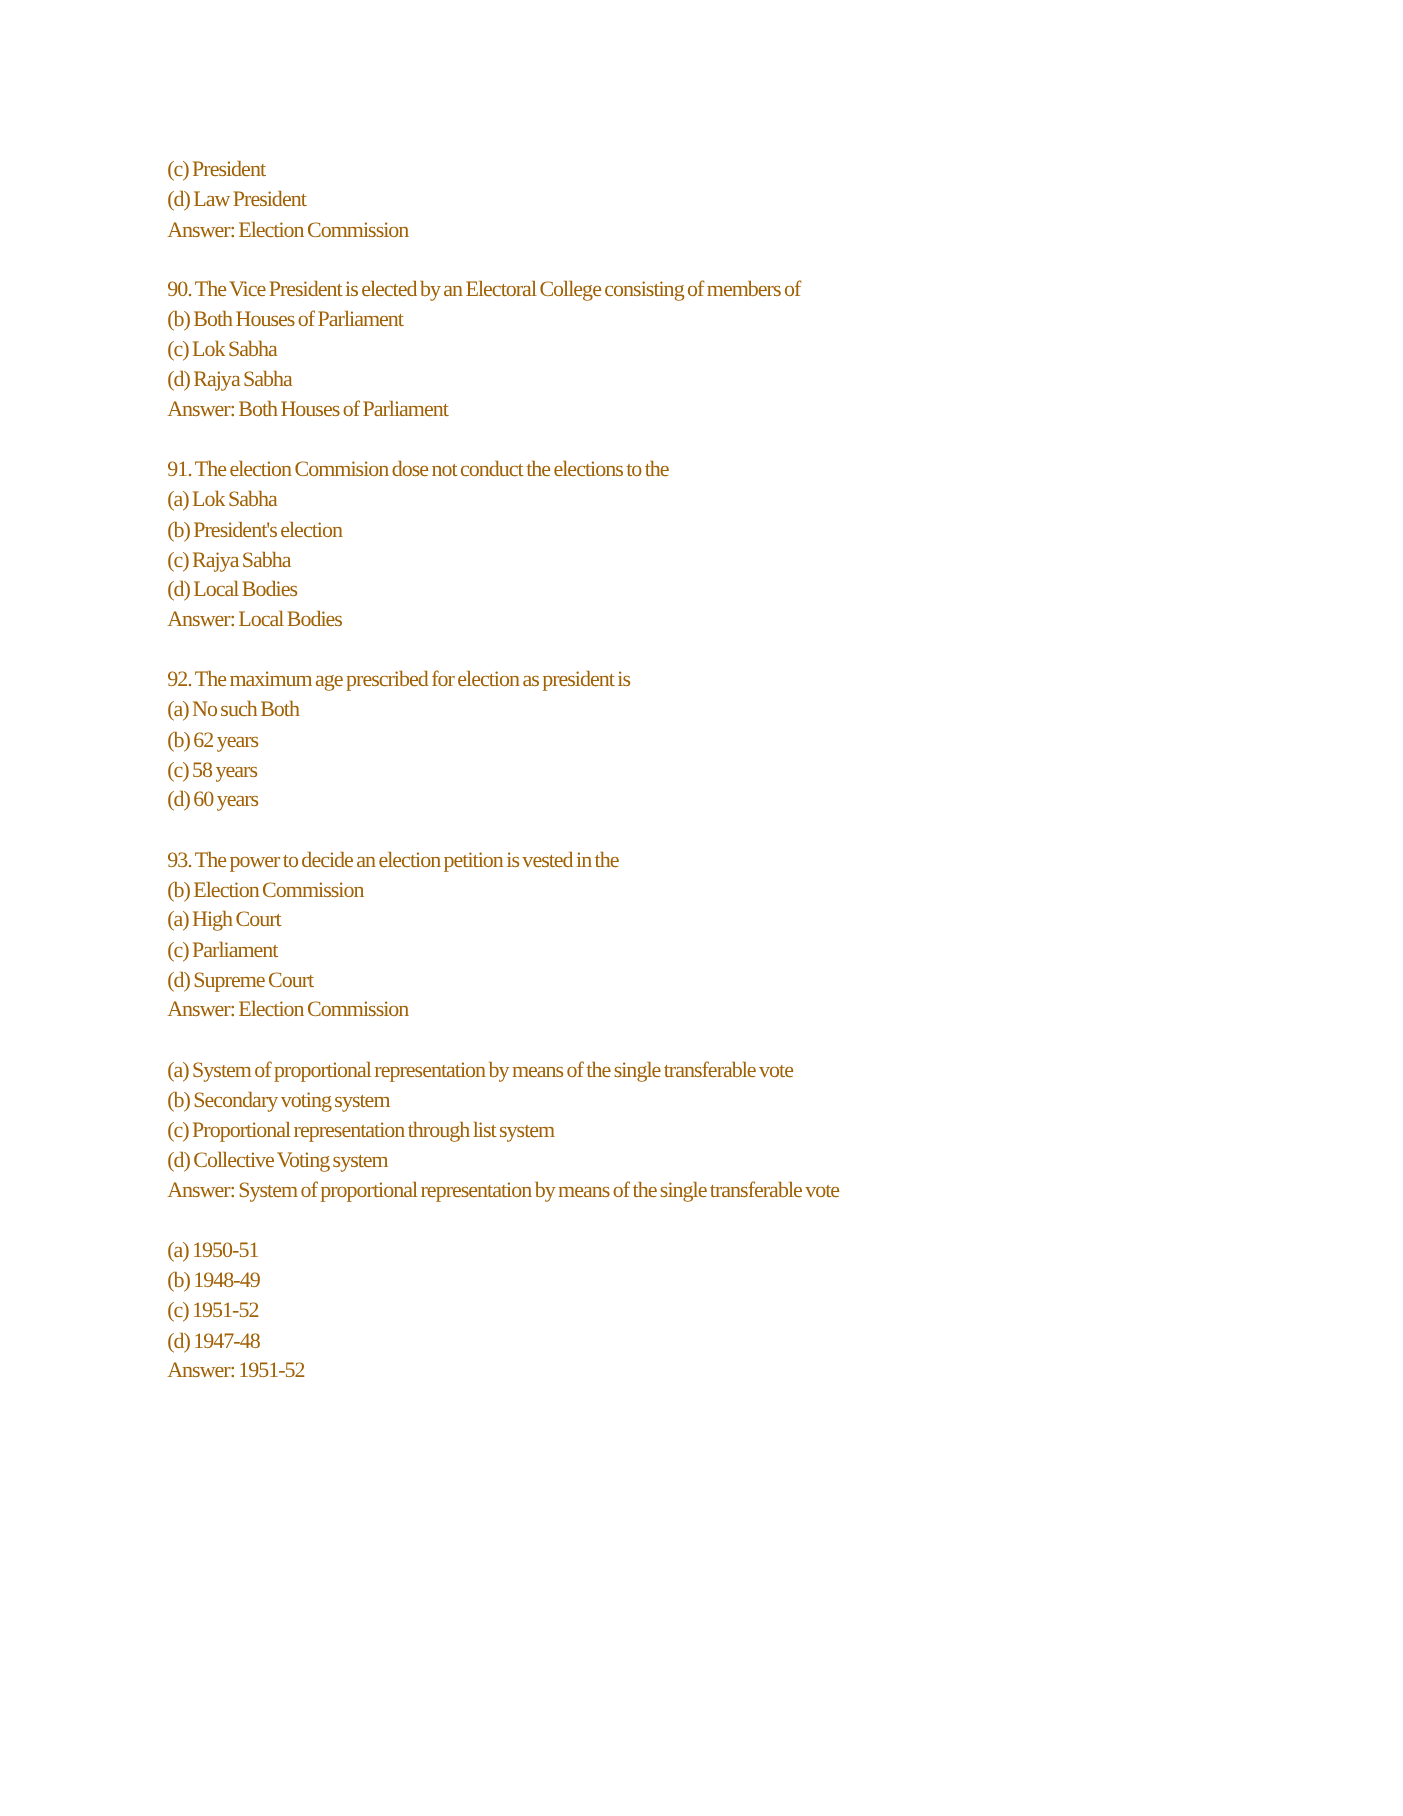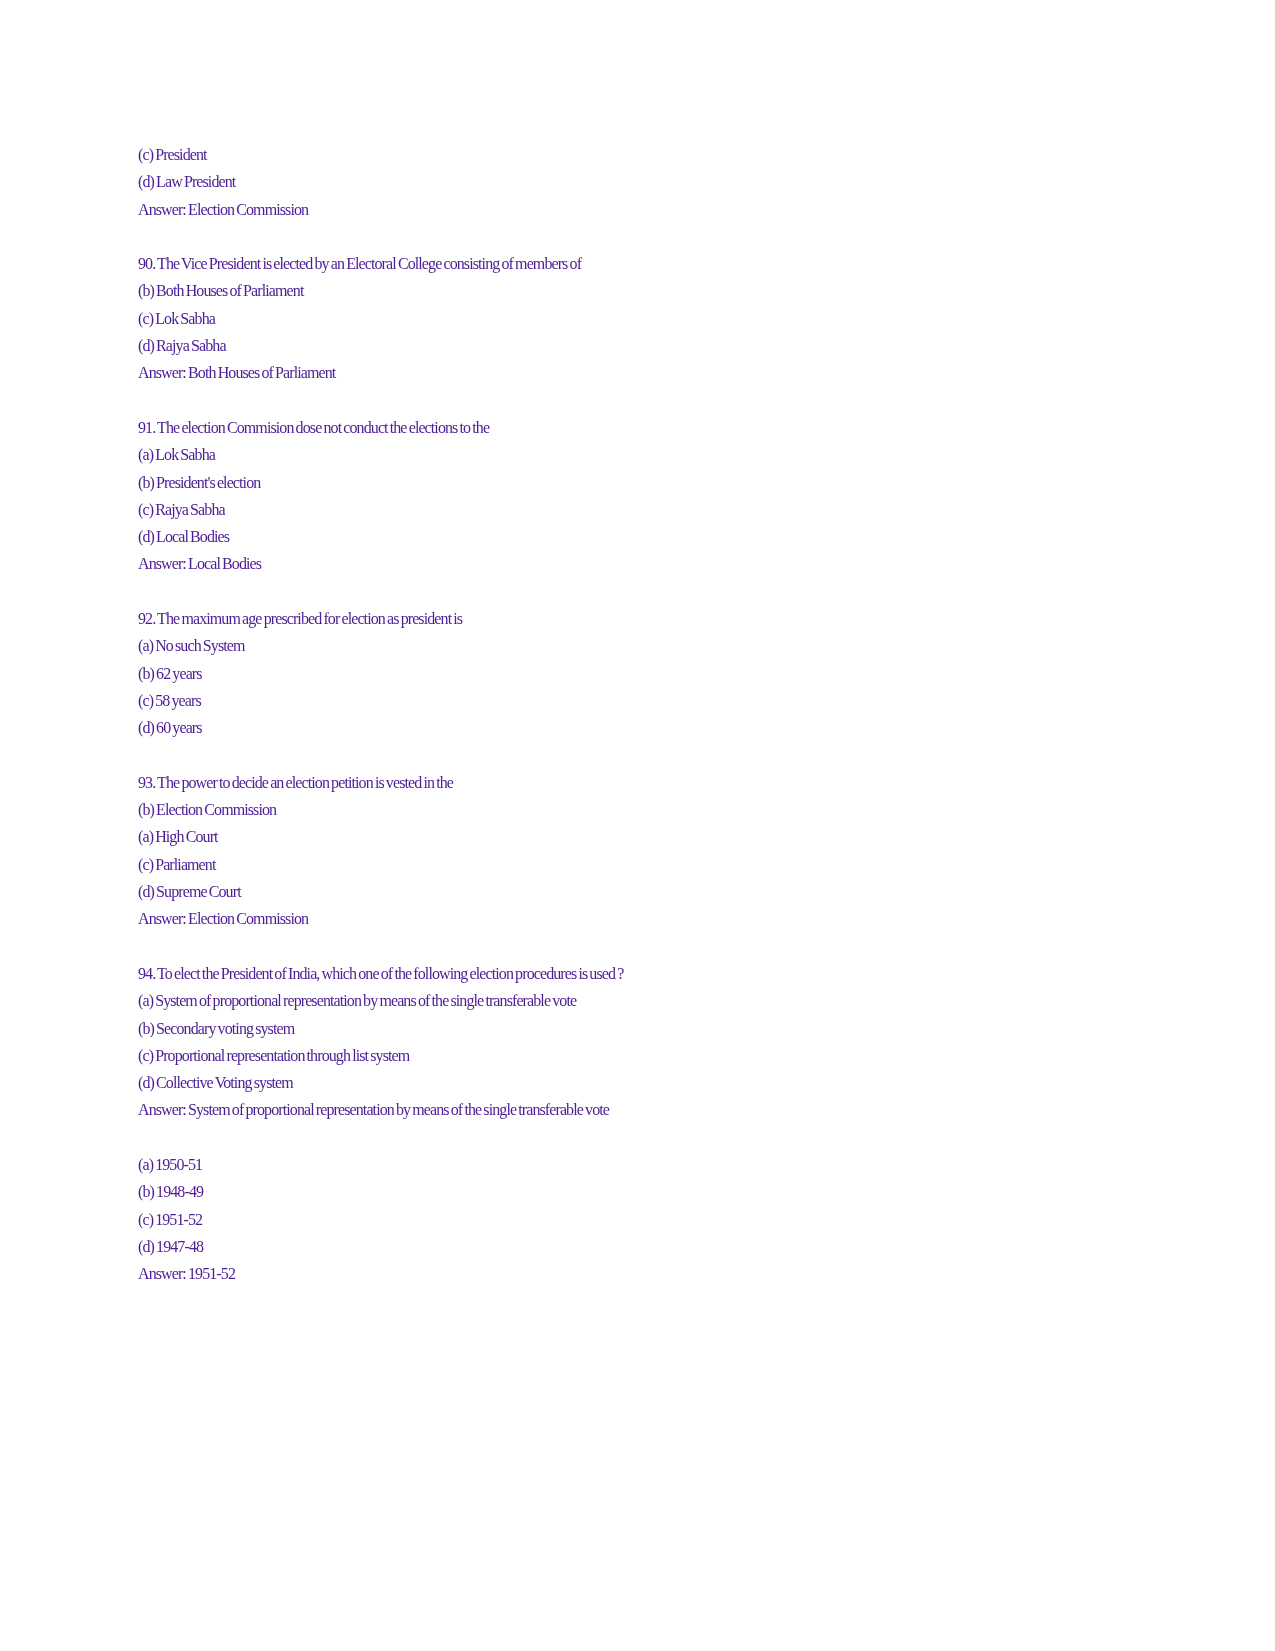--- a/index.html
+++ b/index.html
@@ -1,20 +1,20 @@
 <!DOCTYPE html>
 <html><head>
   <meta charset="utf-8">
   <style>
     html, body { margin: 0; padding: 0; background: #ffffff; }
     body { width: 1275px; height: 1651px; position: relative; overflow: hidden; }
     .page {
-      position: absolute; left: 138px; top: 141px;
+      position: absolute; left: 152px; top: 141px;
       font-family: "Liberation Serif", "DejaVu Serif", serif;
-      font-size: 16px; line-height: 27.3px; color: #4c1d95;
+      font-size: 20px; line-height: 27.3px; color: #a16207;
       letter-spacing: -0.9px; word-spacing: -1px;
     }
     .line { white-space: nowrap; height: 27.3px; }
     .block { margin-bottom: 27.3px; }
   </style>
 </head>
 <body>
 
 <div class="page">
   <div class="block">
@@ -35,37 +35,36 @@
     <div class="line">91. The election Commision dose not conduct the elections to the</div>
     <div class="line">(a) Lok Sabha</div>
     <div class="line">(b) President's election</div>
     <div class="line">(c) Rajya Sabha</div>
     <div class="line">(d) Local Bodies</div>
     <div class="line">Answer: Local Bodies</div>
   </div>
 
   <div class="block">
     <div class="line">92. The maximum age prescribed for election as president is</div>
-    <div class="line">(a) No such System</div>
+    <div class="line">(a) No such Both</div>
     <div class="line">(b) 62 years</div>
     <div class="line">(c) 58 years</div>
     <div class="line">(d) 60 years</div>
   </div>
 
   <div class="block">
     <div class="line">93. The power to decide an election petition is vested in the</div>
     <div class="line">(b) Election Commission</div>
     <div class="line">(a) High Court</div>
     <div class="line">(c) Parliament</div>
     <div class="line">(d) Supreme Court</div>
     <div class="line">Answer: Election Commission</div>
   </div>
 
   <div class="block">
-    <div class="line">94. To elect the President of India, which one of the following election procedures is used ?</div>
     <div class="line">(a) System of proportional representation by means of the single transferable vote</div>
     <div class="line">(b) Secondary voting system</div>
     <div class="line">(c) Proportional representation through list system</div>
     <div class="line">(d) Collective Voting system</div>
     <div class="line">Answer: System of proportional representation by means of the single transferable vote</div>
   </div>
 
   <div class="block">
     <div class="line">(a) 1950-51</div>
     <div class="line">(b) 1948-49</div>

